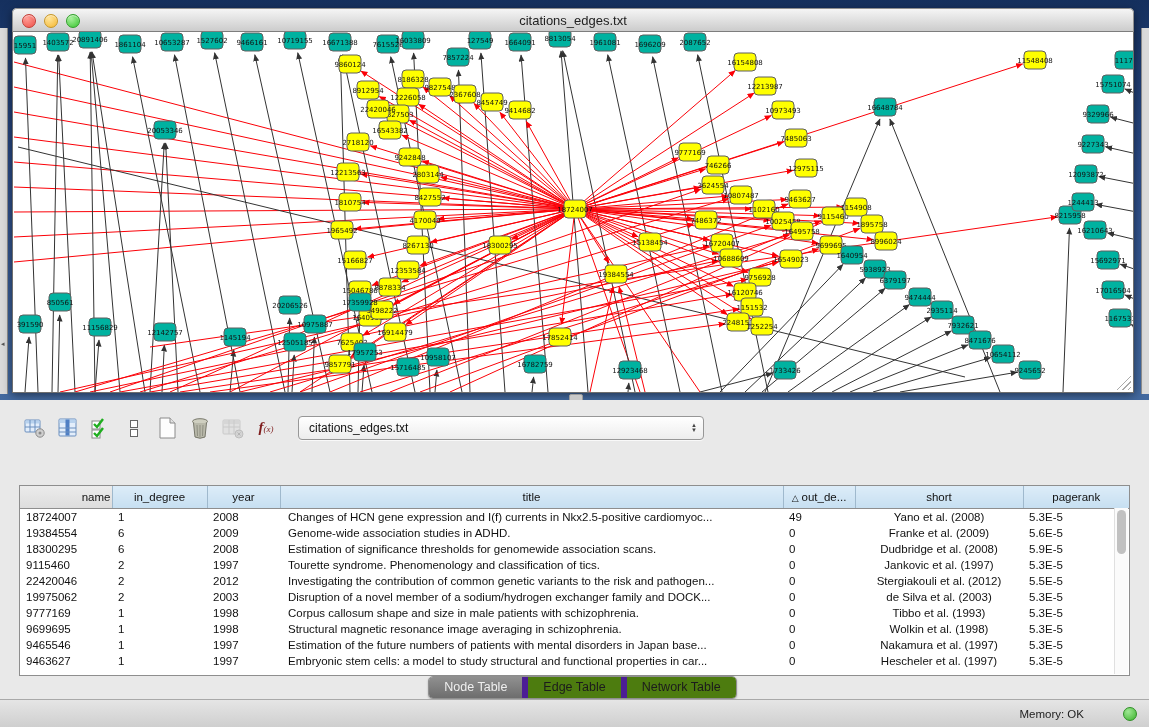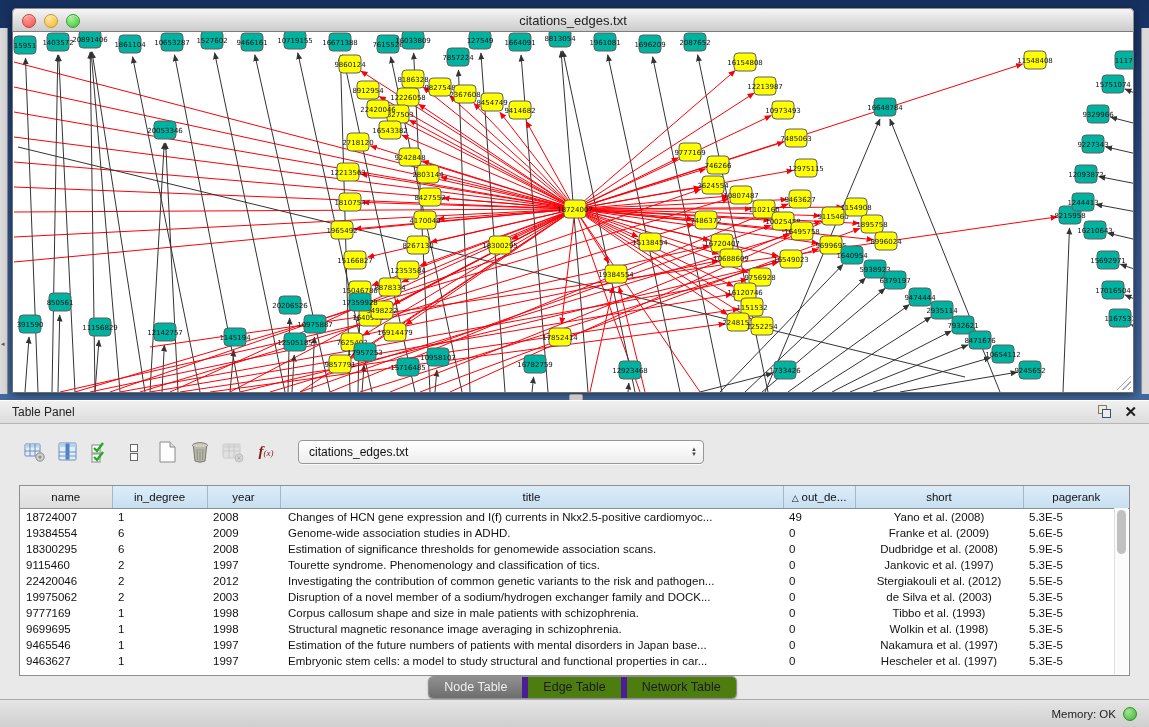--- a/index.html
+++ b/index.html
@@ -57,40 +57,40 @@
             background:linear-gradient(#ffffff,#ededed);display:flex;align-items:center;
             padding:0 6px 0 10px;font-size:12px;color:#111;box-shadow:0 1px 0 rgba(255,255,255,.7);}
   .dd-arrows{margin-left:auto;display:flex;flex-direction:column;line-height:5px;font-size:6px;color:#444;}
 
   .table-wrap{position:absolute;left:19px;right:19px;top:85px;height:189px;
               background:#fff;border:1px solid #8e8e8e;overflow:hidden;}
   table.data{border-collapse:collapse;width:100%;table-layout:fixed;font-size:11.5px;color:#111;}
   table.data th{height:20px;font-weight:normal;font-size:11.5px;text-align:center;
        background:linear-gradient(#dcecf8,#c6dff1);border-right:1px solid #9fb9cd;
        border-bottom:1px solid #8e8e8e;overflow:hidden;white-space:nowrap;}
-  table.data th:first-child{background:linear-gradient(#ececec,#dddddd);}
+  table.data th:first-child{background:linear-gradient(#ececec,#dddddd);text-align:right;}
   table.data th:last-child{border-right:none;}
   table.data td{height:16px;padding:0 0 0 6px;white-space:nowrap;overflow:hidden;text-overflow:clip;}
   table.data td.c-short{text-align:center;padding:0;}
   table.data td.c-title{padding-left:8px;}
   .vscroll{position:absolute;top:22px;right:1px;bottom:1px;width:13px;background:#fbfbfb;border-left:1px solid #e0e0e0;}
   .vscroll .thumb{position:absolute;top:2px;left:2px;width:9px;height:44px;border-radius:5px;background:#c1c1c1;}
   .sort-tri{display:inline-block;margin-right:3px;font-size:9px;color:#111;}
 
   .tabs{position:absolute;left:16px;right:0;bottom:27px;height:26px;display:flex;justify-content:center;align-items:center;text-align:center;}
   .seg{display:flex;border:1px solid #8f8f8f;border-radius:5px;overflow:hidden;background:#fdfdfd;
        box-shadow:0 1px 2px rgba(0,0,0,.25);}
   .seg-item{padding:3px 15px 4px;font-size:12.5px;color:#1c1c1c;border-left:6px solid #4c1d95;background:#4d7c0f;}
   .seg-item:first-child{border-left:none;}
   .seg-item.selected{background:linear-gradient(#909090,#6d6d6d);color:#efefef;}
 
   .statusbar{position:absolute;left:0;right:0;bottom:0;height:27px;
              background:linear-gradient(#e5e5e5,#cfcfcf);border-top:1px solid #a9a9a9;
              display:flex;align-items:center;justify-content:flex-end;padding-right:12px;
-             font-size:11.5px;color:#222;}
+             font-size:11.5px;color:#222;gap:32px;}
   .mem-dot{width:12px;height:12px;border-radius:50%;margin-left:7px;
            background:radial-gradient(circle at 35% 30%,#9fe894,#3db32e);border:1px solid #2e8f24;}
 </style>
 </head>
 <body>
 
 <div class="desktop">
   <div class="sliver left">
     <span class="mini-handle">◂</span>
   </div>
@@ -746,30 +746,20 @@
           </g>
       </svg>
       <div class="resize-grip"></div>
     </div>
   </div>
 </div>
 
 <div class="divider-handle"></div>
 
 <div class="table-panel">
-  <div class="tp-titlebar">
-    <span class="tp-title">Table Panel</span>
-    <span class="tp-actions">
-      <span class="float-icon">
-          <span class="sq1"></span>
-          <span class="sq2"></span>
-        </span>
-      <span class="close-x">✕</span>
-    </span>
-  </div>
 
   <div class="toolbar">
     <span class="tool-btn">
       <svg width="24" height="24">
           <rect x="2" y="4" width="15" height="12" rx="1" fill="#e3eefb" stroke="#6b8fbe"></rect>
           <rect x="2.5" y="4.5" width="14" height="3" fill="#b8d2ee"></rect>
           <line x1="7" y1="4" x2="7" y2="16" stroke="#6b8fbe"></line>
           <line x1="12" y1="4" x2="12" y2="16" stroke="#6b8fbe"></line>
           <line x1="2" y1="11" x2="17" y2="11" stroke="#6b8fbe"></line>
           <circle cx="17" cy="17" r="4.2" fill="#cfcfcf" stroke="#8a8a8a"></circle>

